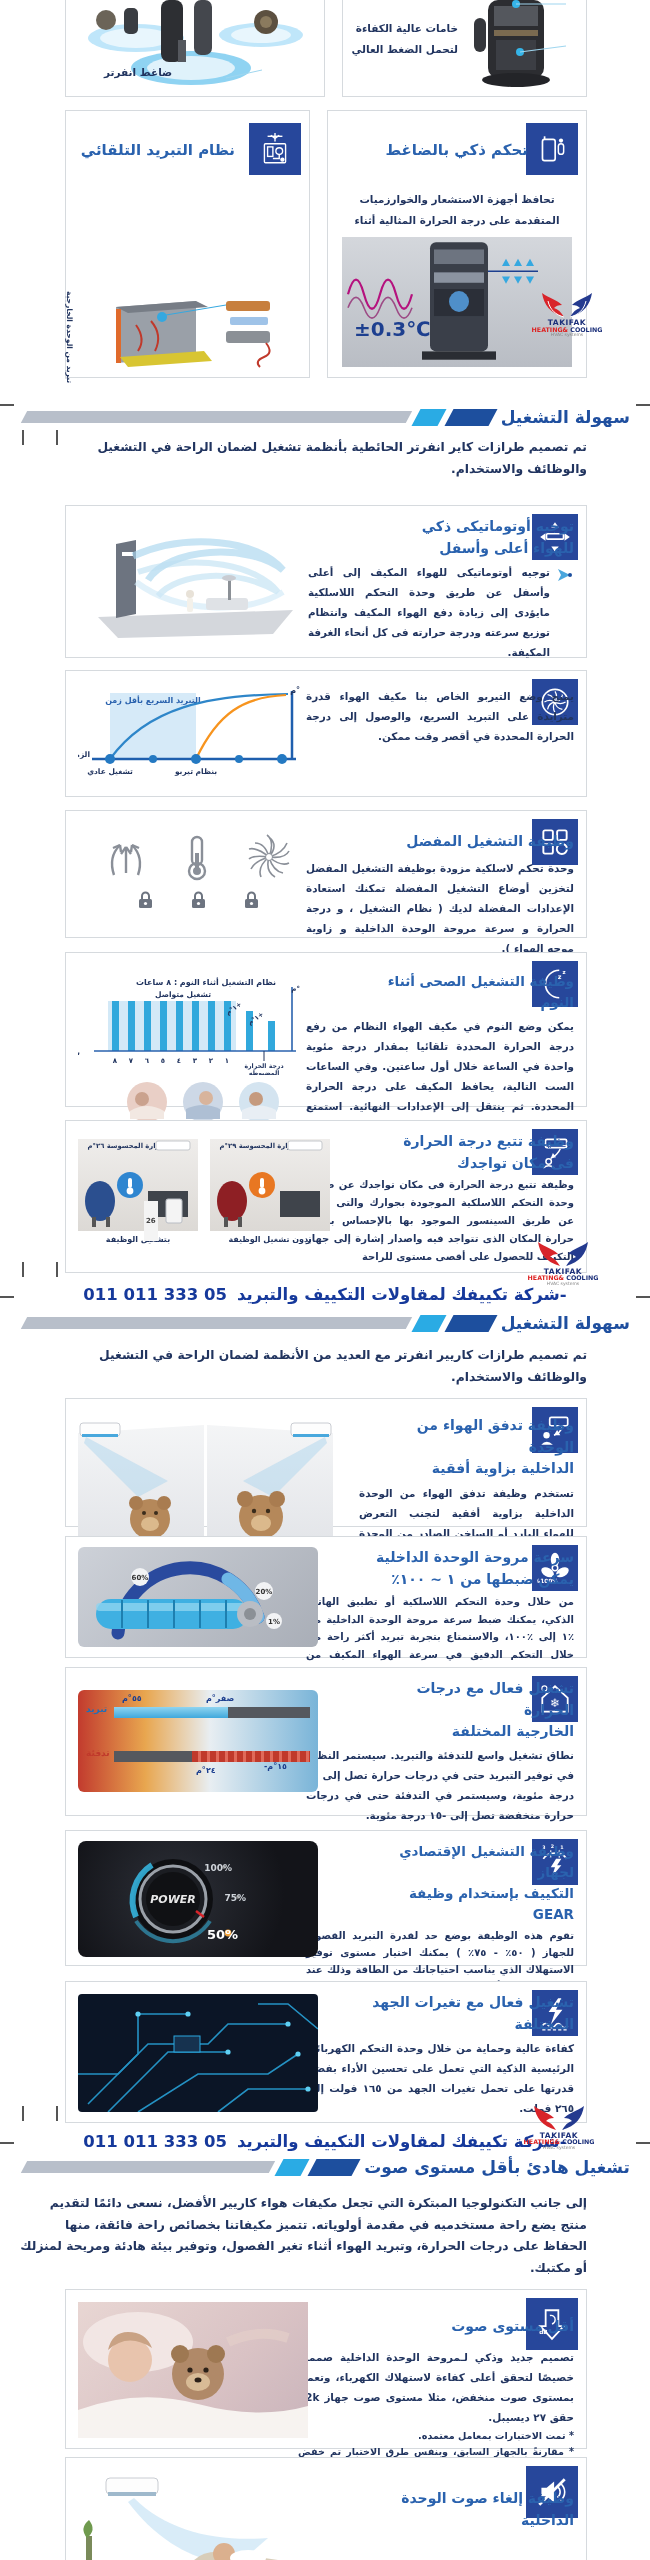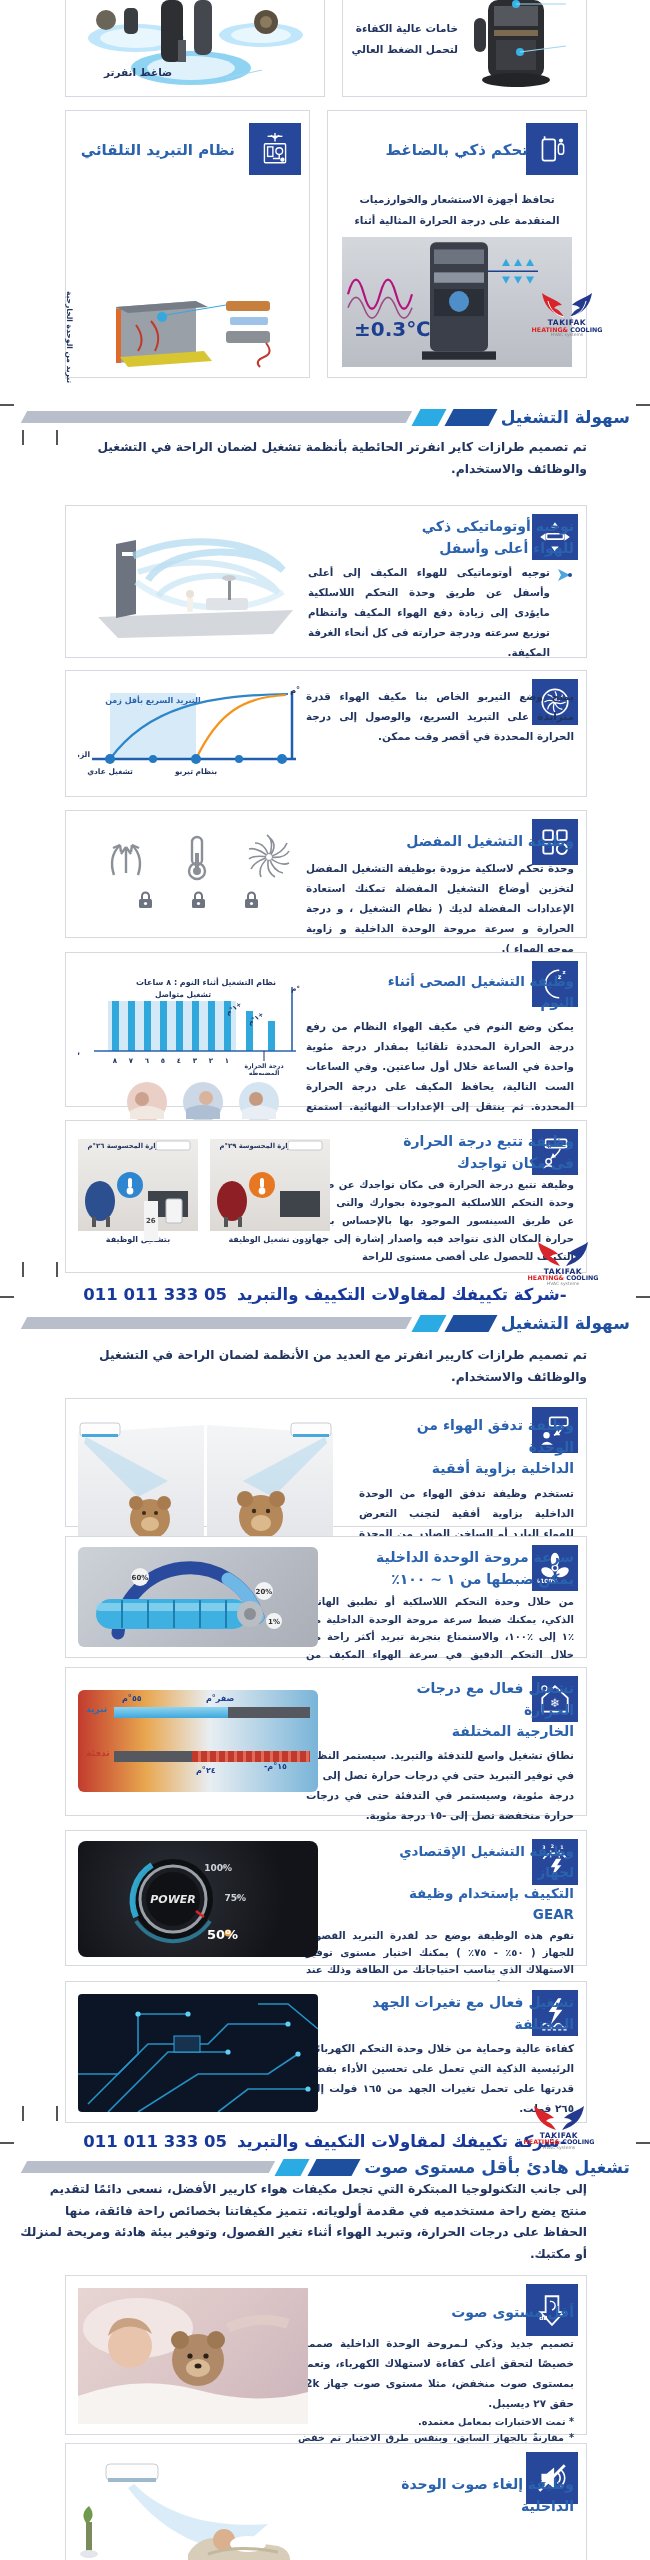--- a/index.html
+++ b/index.html
@@ -706,21 +706,21 @@
     <span><span>-</span><span>شركة تكييفك لمقاولات التكييف والتبريد</span></span>
     <bdi>011 011 333 05</bdi>
   </div>
 
   <div class="hdr" style="margin-top:2px;">
     <span class="t">تشغيل هادئ بأقل مستوى صوت</span>
     <span class="pg dark"></span>
     <span class="pg cyan"></span>
     <span class="hbar"></span>
   </div>
-  <div class="intro" style="margin-top:0;padding-left:20px;">إلى جانب التكنولوجيا المبتكرة التي تجعل مكيفات هواء كاريير الأفضل، نسعى دائمًا لتقديم منتج يضع راحة  مستخدميه في مقدمة أولوياته. تتميز مكيفاتنا بخصائص راحة فائقة، منها الحفاظ على درجات الحرارة، وتبريد الهواء أثناء تغير الفصول، وتوفير بيئة هادئة ومريحة لمنزلك أو مكتبك.</div>
+  <div class="intro" style="margin-top:14px;padding-left:20px;">إلى جانب التكنولوجيا المبتكرة التي تجعل مكيفات هواء كاريير الأفضل، نسعى دائمًا لتقديم منتج يضع راحة  مستخدميه في مقدمة أولوياته. تتميز مكيفاتنا بخصائص راحة فائقة، منها الحفاظ على درجات الحرارة، وتبريد الهواء أثناء تغير الفصول، وتوفير بيئة هادئة ومريحة لمنزلك أو مكتبك.</div>
 
   <div class="card fullcard" style="height:160px;margin-top:10px;">
     <span class="icon-sq" style="width:52px;height:52px;">
       <svg viewBox="0 0 34 34">
         <path d="M17 31 L6 19 H11 V4 H23 V19 H28 Z" fill="none" stroke="#fff" stroke-width="1.7"></path>
         <path d="M15 9 a4 4 0 0 1 5 4 q0 3 -3 4" fill="none" stroke="#fff" stroke-width="1.3"></path>
         <text x="13" y="26" font-size="5.5" fill="#fff">dB</text>
       </svg>
     </span>
     <div class="tcol" style="width:276px;">

